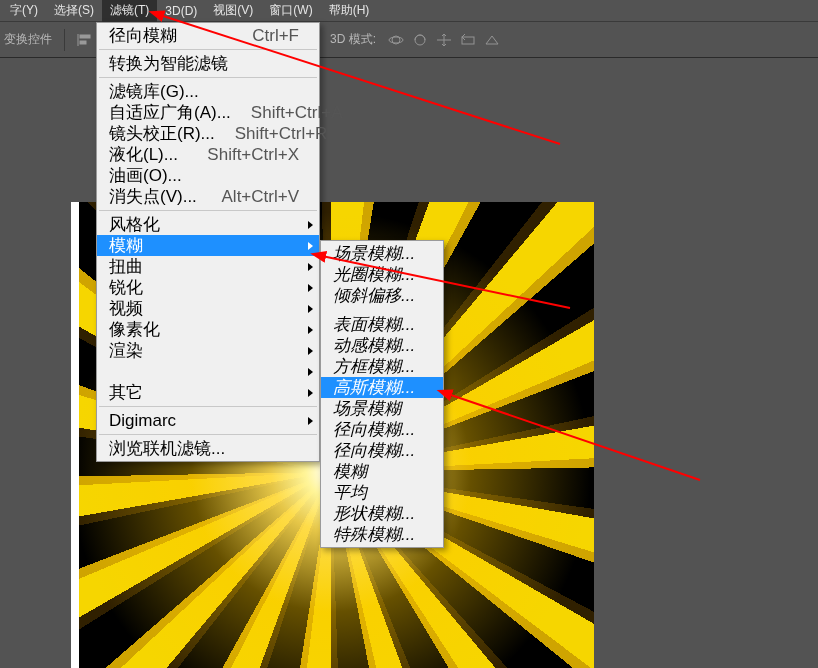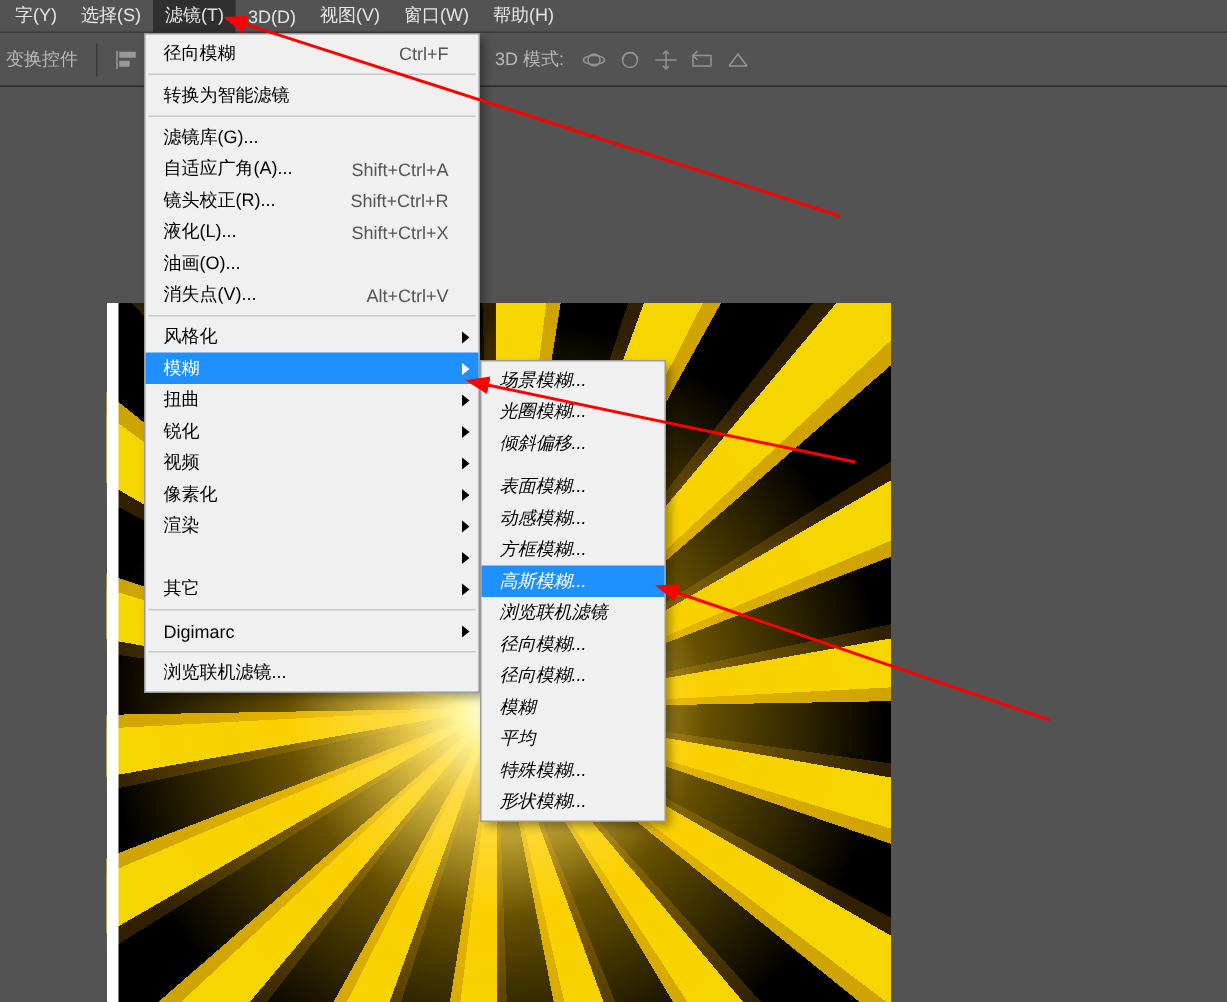--- a/index.html
+++ b/index.html
@@ -126,21 +126,21 @@
   }
   .canvas-vtrim-left { left: 0; }
 
   
   .dropdown {
     position: absolute;
     background: #f0f0f0;
     border: 1px solid #9a9a9a;
     box-shadow: 3px 3px 6px rgba(0,0,0,0.35);
     color: #000;
-    font-size: 12px;
+    font-size: 17px;
     padding: 2px 0;
   }
   .menu-filter {
     left: 96px;
     top: 22px;
     width: 224px;
   }
   .menu-blur {
     left: 320px;
     top: 240px;
@@ -426,39 +426,39 @@
   <div class="menu-row">
       <span class="label">动感模糊...</span>
     </div>
   <div class="menu-row">
       <span class="label">方框模糊...</span>
     </div>
   <div class="menu-row highlight">
       <span class="label">高斯模糊...</span>
     </div>
   <div class="menu-row">
-      <span class="label">浏览联机滤镜</span>
+      <span class="label">场景模糊</span>
     </div>
   <div class="menu-row">
       <span class="label">径向模糊...</span>
     </div>
   <div class="menu-row">
       <span class="label">径向模糊...</span>
     </div>
   <div class="menu-row">
       <span class="label">模糊</span>
     </div>
   <div class="menu-row">
       <span class="label">平均</span>
     </div>
   <div class="menu-row">
+      <span class="label">形状模糊...</span>
+    </div>
+  <div class="menu-row">
       <span class="label">特殊模糊...</span>
-    </div>
-  <div class="menu-row">
-      <span class="label">形状模糊...</span>
     </div>
 </div>
 
 <svg class="arrows">
   <defs>
     <marker id="ah" markerWidth="10" markerHeight="10" refX="2" refY="3" orient="auto">
       <path d="M0,0 L0,6 L8,3 z" fill="#ff0000"></path>
     </marker>
   </defs>
 

